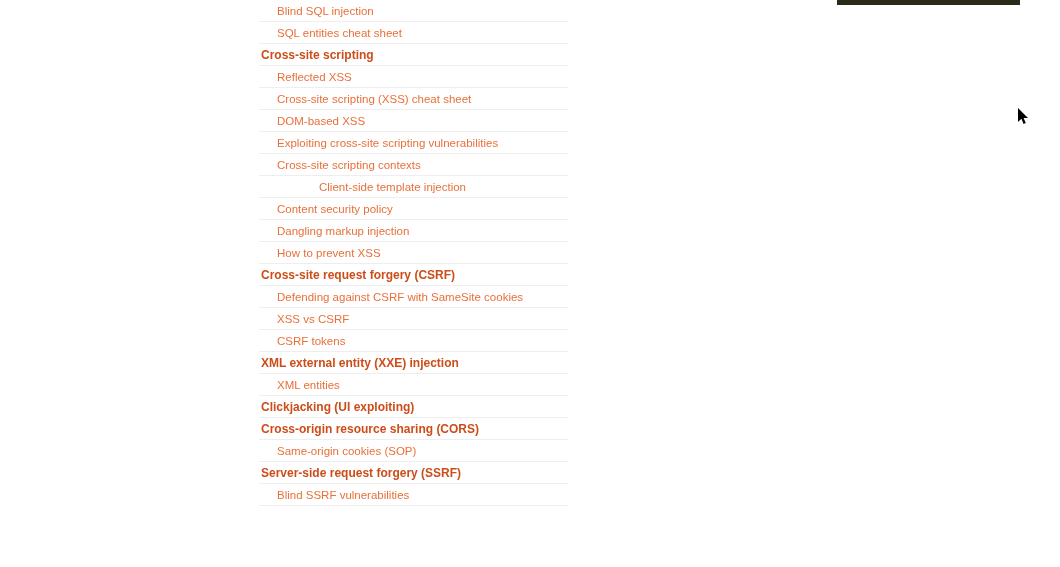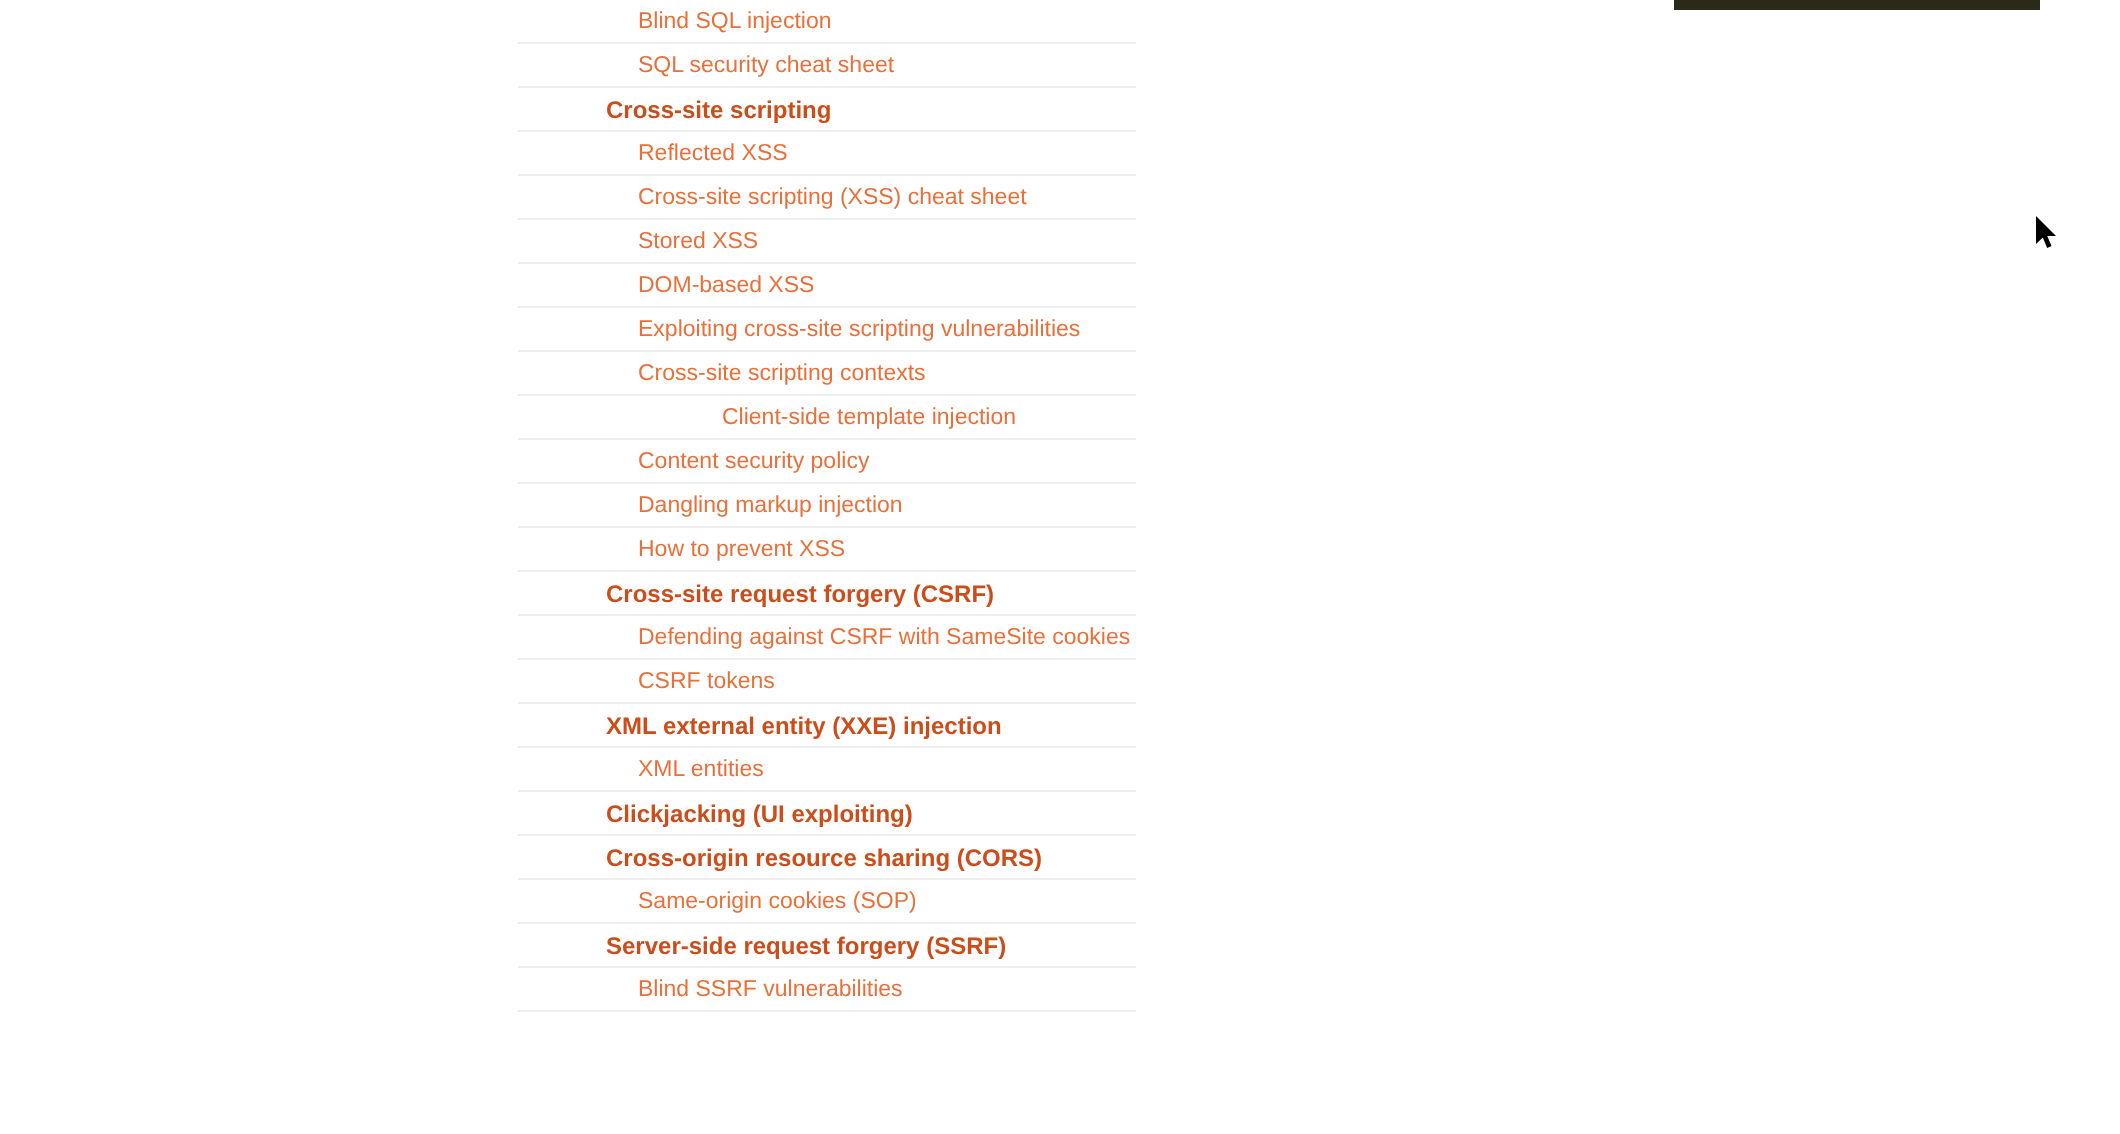--- a/index.html
+++ b/index.html
@@ -43,21 +43,20 @@
   .toc-row:first-child {
     border-top: none;
   }
 
   .toc-link {
     color: #e8703a;
     font-size: 11.5px;
     text-decoration: none;
     display: inline-block;
     vertical-align: top;
-    margin-left: 42px;
   }
 
   .level-0 .toc-link {
     color: #cc4d19;
     font-weight: bold;
     padding-left: 2px;
     font-size: 12px;
   }
   .level-1 .toc-link {
     padding-left: 18px;
@@ -78,34 +77,34 @@
     pointer-events: none;
   }
 </style>
 </head>
 <body>
 
 <div id="topbar-fragment"></div>
 
 <div id="toc">
     <div class="toc-row level-1"><a class="toc-link" href="#">Blind SQL injection</a></div>
-    <div class="toc-row level-1"><a class="toc-link" href="#">SQL security cheat sheet</a></div>
+    <div class="toc-row level-1"><a class="toc-link" href="#">SQL entities cheat sheet</a></div>
     <div class="toc-row level-0"><a class="toc-link" href="#">Cross-site scripting</a></div>
     <div class="toc-row level-1"><a class="toc-link" href="#">Reflected XSS</a></div>
     <div class="toc-row level-1"><a class="toc-link" href="#">Cross-site scripting (XSS) cheat sheet</a></div>
-    <div class="toc-row level-1"><a class="toc-link" href="#">Stored XSS</a></div>
     <div class="toc-row level-1"><a class="toc-link" href="#">DOM-based XSS</a></div>
     <div class="toc-row level-1"><a class="toc-link" href="#">Exploiting cross-site scripting vulnerabilities</a></div>
     <div class="toc-row level-1"><a class="toc-link" href="#">Cross-site scripting contexts</a></div>
     <div class="toc-row level-2"><a class="toc-link" href="#">Client-side template injection</a></div>
     <div class="toc-row level-1"><a class="toc-link" href="#">Content security policy</a></div>
     <div class="toc-row level-1"><a class="toc-link" href="#">Dangling markup injection</a></div>
     <div class="toc-row level-1"><a class="toc-link" href="#">How to prevent XSS</a></div>
     <div class="toc-row level-0"><a class="toc-link" href="#">Cross-site request forgery (CSRF)</a></div>
     <div class="toc-row level-1"><a class="toc-link" href="#">Defending against CSRF with SameSite cookies</a></div>
+    <div class="toc-row level-1"><a class="toc-link" href="#">XSS vs CSRF</a></div>
     <div class="toc-row level-1"><a class="toc-link" href="#">CSRF tokens</a></div>
     <div class="toc-row level-0"><a class="toc-link" href="#">XML external entity (XXE) injection</a></div>
     <div class="toc-row level-1"><a class="toc-link" href="#">XML entities</a></div>
     <div class="toc-row level-0"><a class="toc-link" href="#">Clickjacking (UI exploiting)</a></div>
     <div class="toc-row level-0"><a class="toc-link" href="#">Cross-origin resource sharing (CORS)</a></div>
     <div class="toc-row level-1"><a class="toc-link" href="#">Same-origin cookies (SOP)</a></div>
     <div class="toc-row level-0"><a class="toc-link" href="#">Server-side request forgery (SSRF)</a></div>
     <div class="toc-row level-1"><a class="toc-link" href="#">Blind SSRF vulnerabilities</a></div>
   </div>
 

